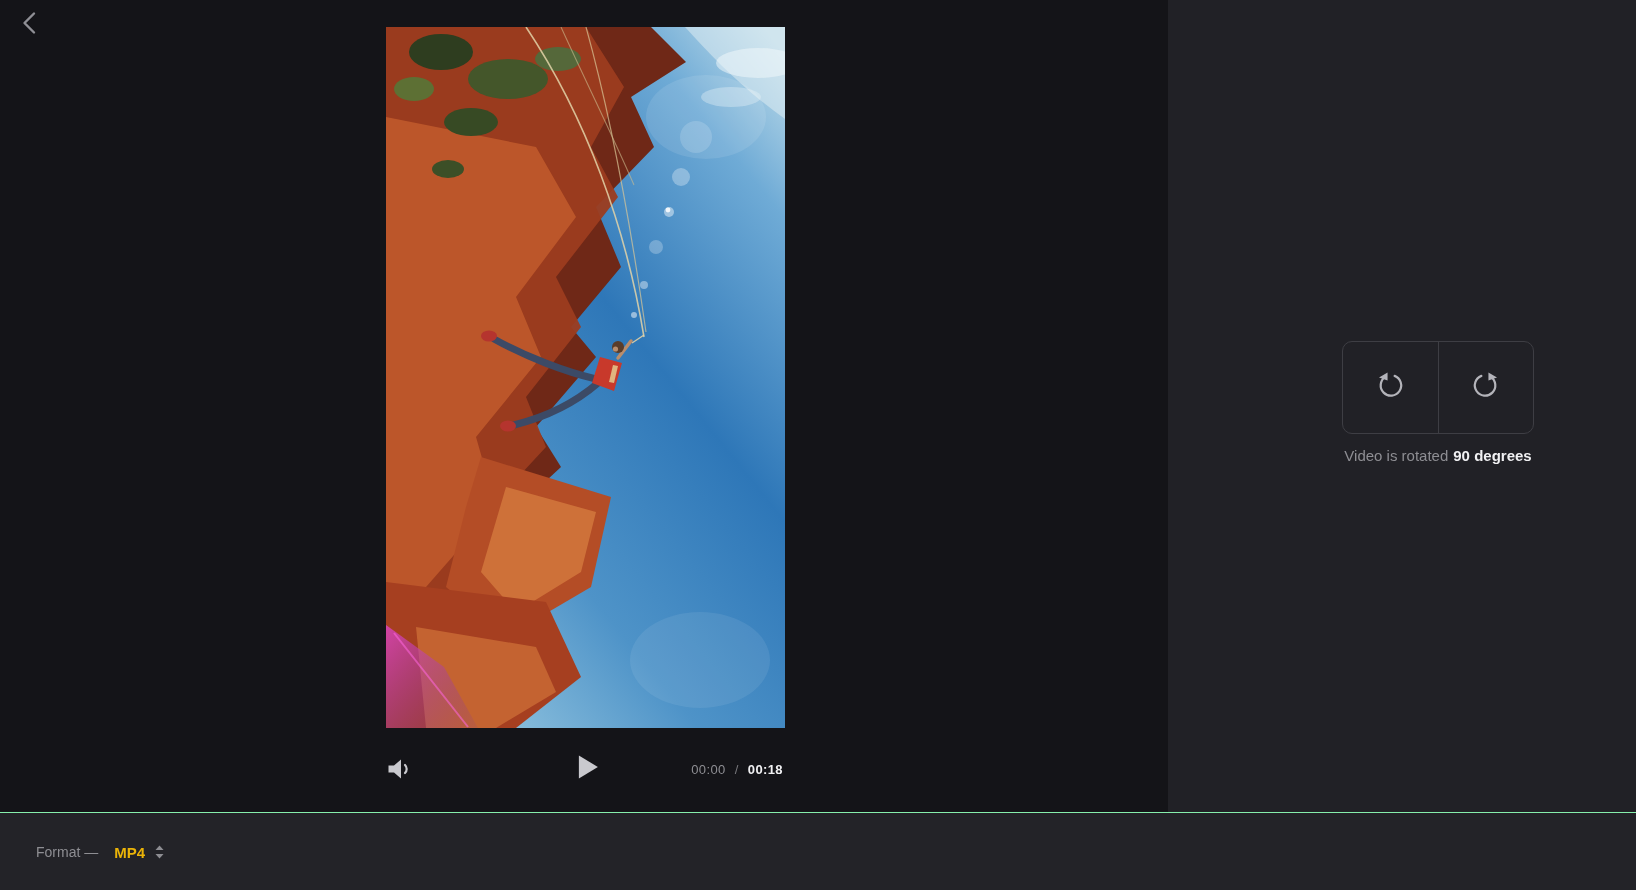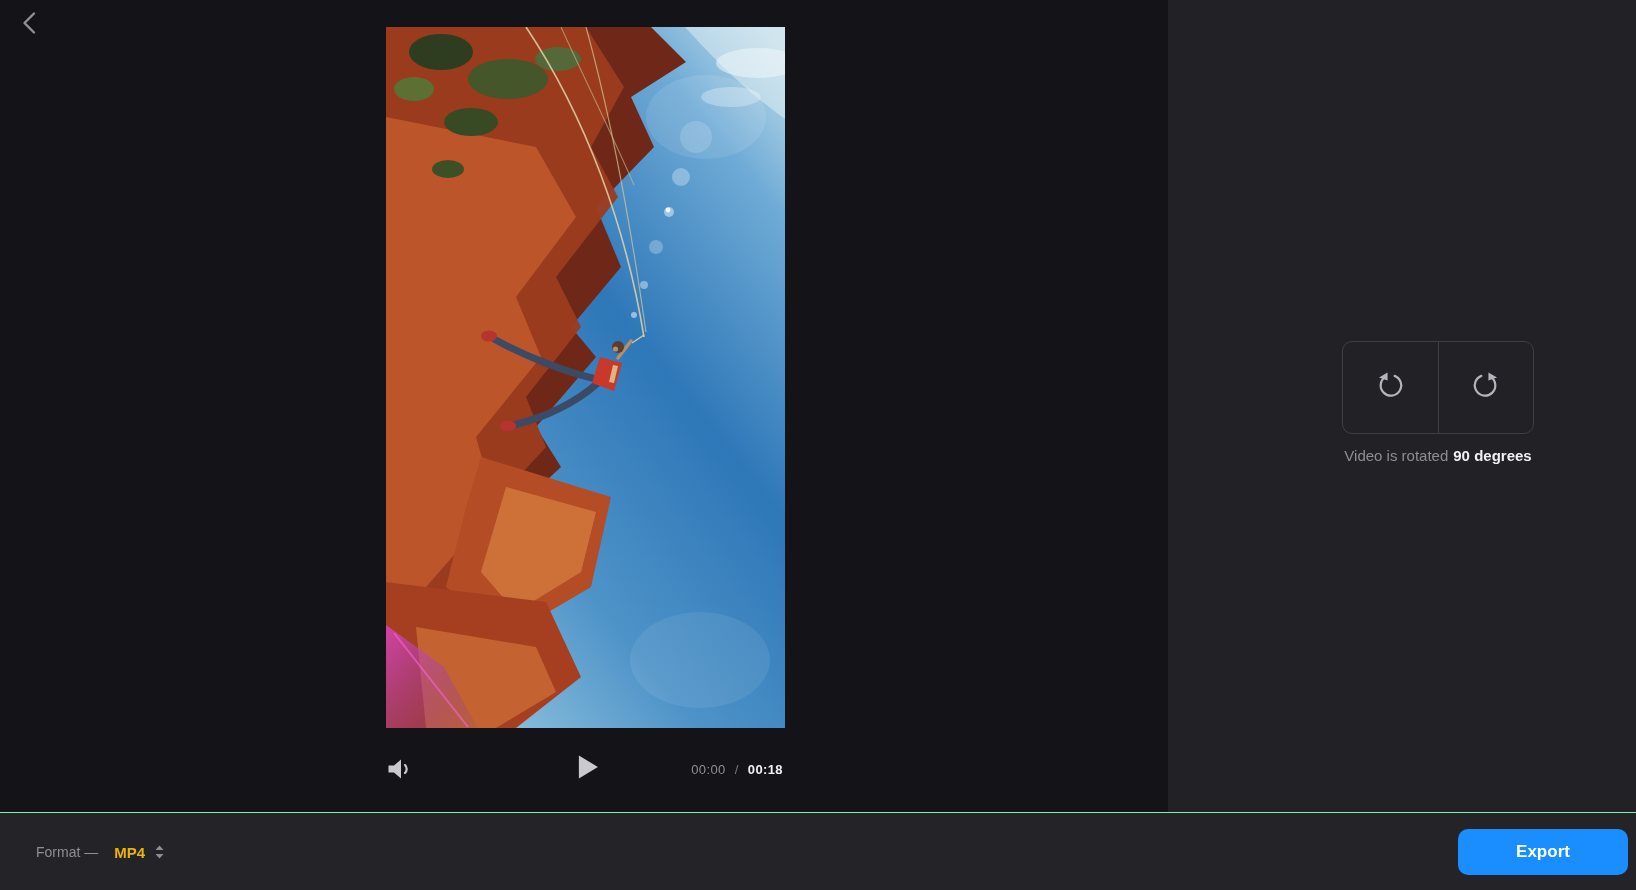--- a/index.html
+++ b/index.html
@@ -245,16 +245,13 @@
   <div class="format-control">
     <span class="format-label">Format —</span>
     <span class="format-value">MP4</span>
     <span class="format-stepper">
       <svg width="11" height="15" viewBox="0 0 11 15">
         <path d="M5.5,1 L9.5,5.6 L1.5,5.6 Z" fill="#8e8e93"></path>
         <path d="M1.5,9.4 L9.5,9.4 L5.5,14 Z" fill="#8e8e93"></path>
       </svg>
     </span>
   </div>
-  <div class="export-btn">
-    <span>Export</span>
-  </div>
 </div>
 
 </body></html>

